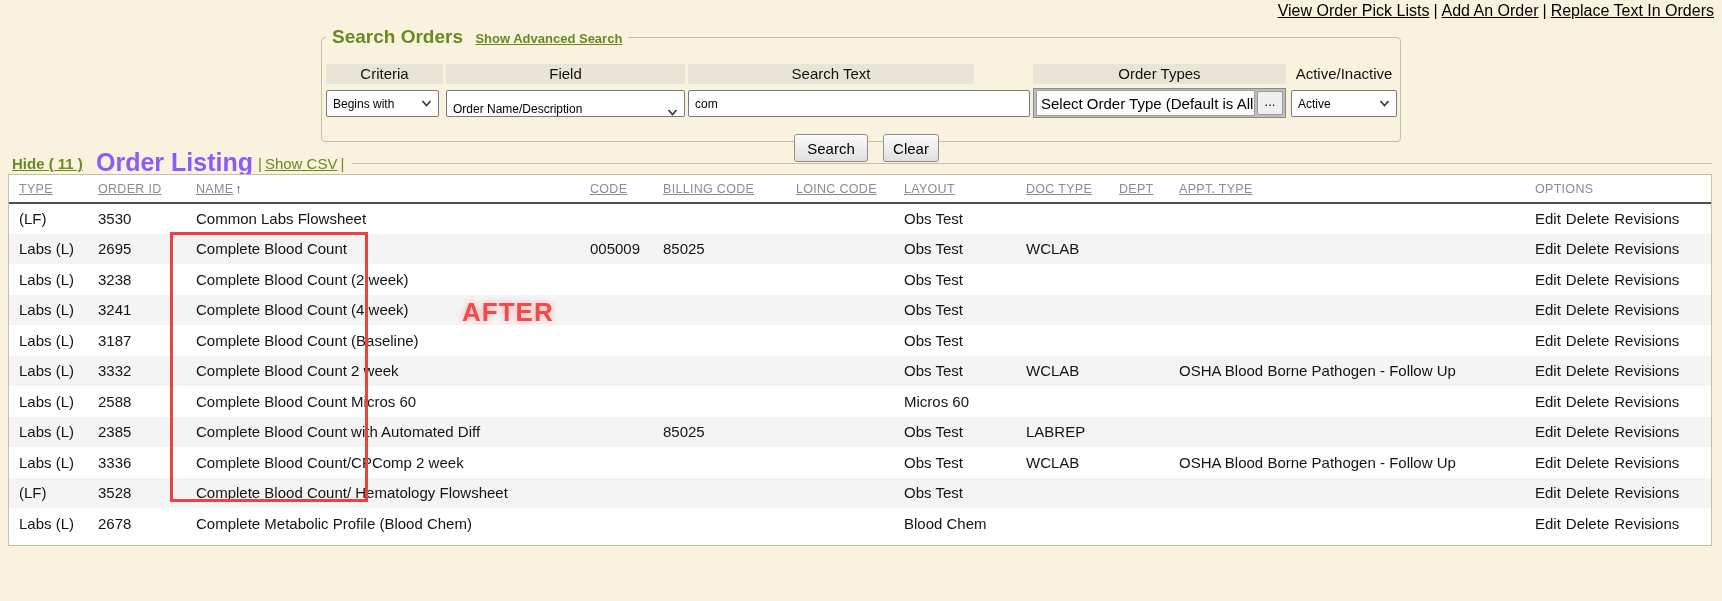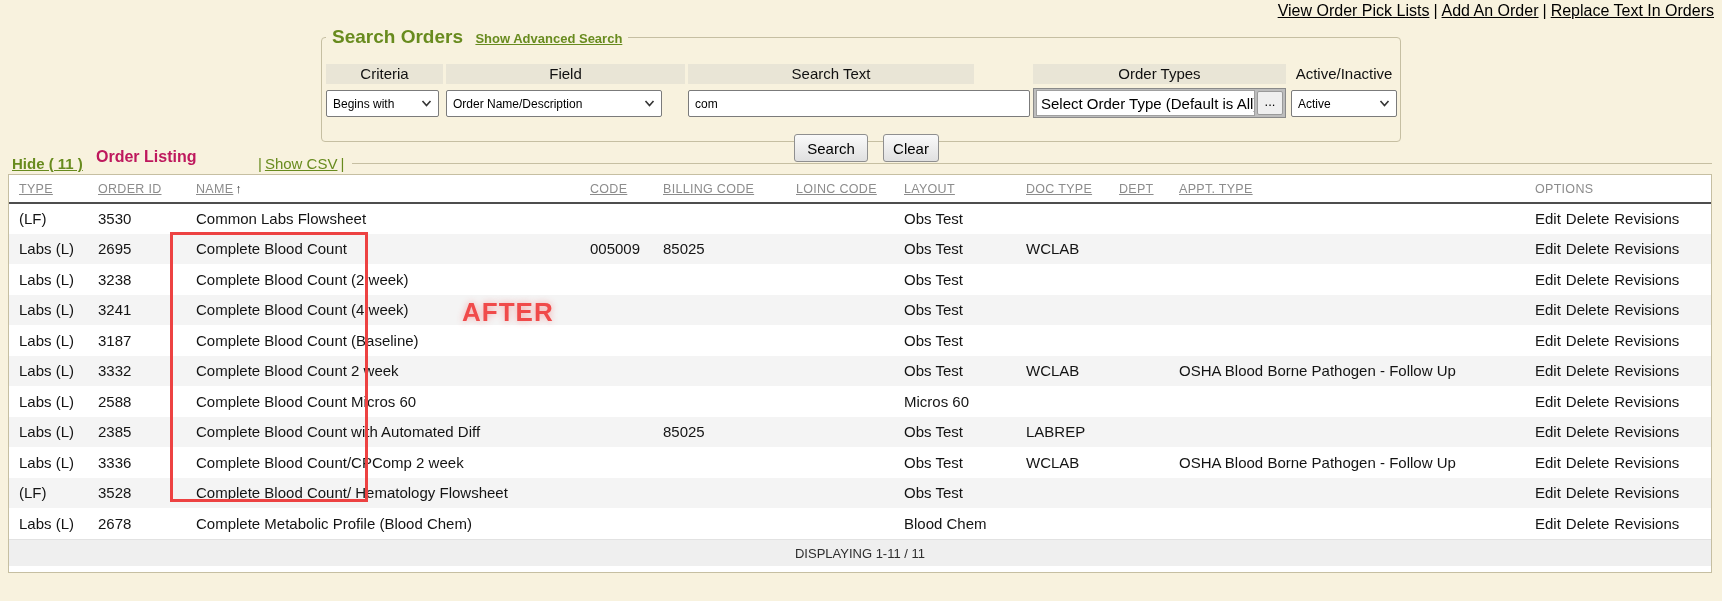--- a/index.html
+++ b/index.html
@@ -34,21 +34,21 @@
     border-radius: 2px; font-size: 13px; text-align: center; line-height: 20px; cursor: pointer; }
   .btnrow button { position: absolute; top: 86px; height: 28px; background: linear-gradient(#fafafa,#e0e0e0);
     border: 1px solid #8f8f8f; border-radius: 3px; font-size: 15px; font-family: inherit; color: #000;
     cursor: pointer; }
 
   
   .listing-head { position: absolute; left: 0; top: 144px; width: 1722px; height: 30px; }
   .listing-rule { position: absolute; left: 352px; right: 10px; top: 19px; border-top: 1px solid #c6bfa2; }
   .hide-link { position: absolute; left: 12px; top: 11px; color: #688b1e; font-size: 15px; font-weight: bold;
     text-decoration: underline; cursor: pointer; }
-  .listing-title { position: absolute; left: 96px; top: 4px; color: #be185d; font-size: 16px; font-weight: bold; }
+  .listing-title { position: absolute; left: 96px; top: 4px; color: #8b5cf6; font-size: 25px; font-weight: bold; }
   .csv-wrap { position: absolute; left: 258px; top: 11px; color: #688b1e; font-size: 15px; }
   .csv-wrap a { color: #688b1e; text-decoration: underline; cursor: pointer; margin: 0 3px; }
 
   
   .tablebox { position: absolute; left: 8px; top: 174px; width: 1704px; background: #fff;
     border: 1px solid #c6bfa2; }
   table.orders { width: 100%; border-collapse: collapse; table-layout: fixed; }
   table.orders th { height: 28px; font-size: 12.5px; font-weight: normal; letter-spacing: 0.3px;
     color: #8c8c8c; text-align: left; text-decoration: underline; border-bottom: 2px solid #4d4d4d;
     white-space: nowrap; cursor: pointer; }
@@ -89,21 +89,21 @@
     <div class="sf-cell" style="left:366px; width:286px;">Search Text</div>
     <div class="sf-cell" style="left:711px; width:253px;">Order Types</div>
     <div class="sf-cell nobg" style="left:967px; width:110px;">Active/Inactive</div>
 
     <div class="ctl" style="left:4px; width:113px;">
       <span class="txt">Begins with</span>
       <svg width="11" height="7" viewBox="0 0 11 7">
           <path d="M1.5 1 L5.5 5.5 L9.5 1" stroke="#333" stroke-width="1.6" fill="none"></path>
         </svg>
     </div>
-    <div class="ctl" style="left:124px; width:216px;">
+    <div class="ctl" style="left:124px; width:239px;align-items:flex-end;">
       <span class="txt">Order Name/Description</span>
       <svg width="11" height="7" viewBox="0 0 11 7">
           <path d="M1.5 1 L5.5 5.5 L9.5 1" stroke="#333" stroke-width="1.6" fill="none"></path>
         </svg>
     </div>
     <div class="ctl textbox" style="left:366px; width:342px;">
       <span class="txt">com</span>
     </div>
     <div class="ot-wrap" style="left:711px; width:253px;">
       <div class="ot-field">Select Order Type (Default is All)</div>
@@ -298,20 +298,19 @@
             <td></td>
             <td></td>
             <td>Blood Chem</td>
             <td></td>
             <td></td>
             <td></td>
             <td><span class="opt">Edit</span><span class="opt">Delete</span><span class="opt">Revisions</span></td>
           </tr>
         </tbody>
     </table>
-    <div class="tfoot">DISPLAYING 1-11 / 11</div>
     <div class="tbox-pad"></div>
   </div>
 
   <div class="anno-box"></div>
   <div class="anno-label">AFTER</div>
 
 </div>
 
 </body></html>

